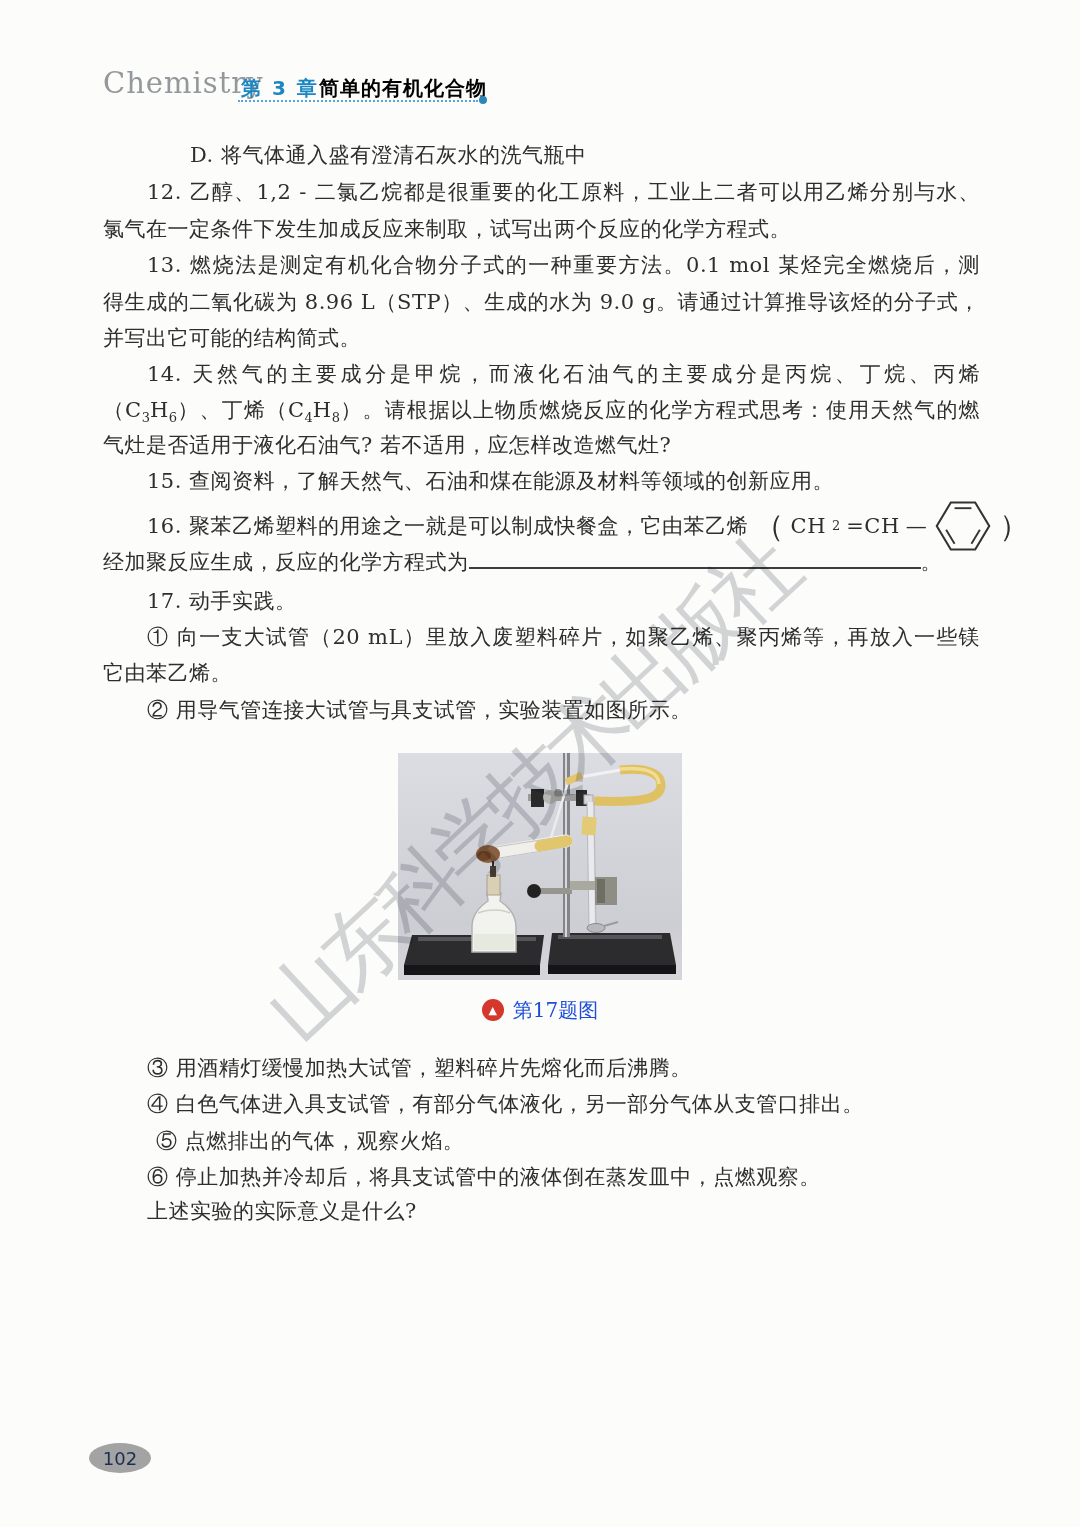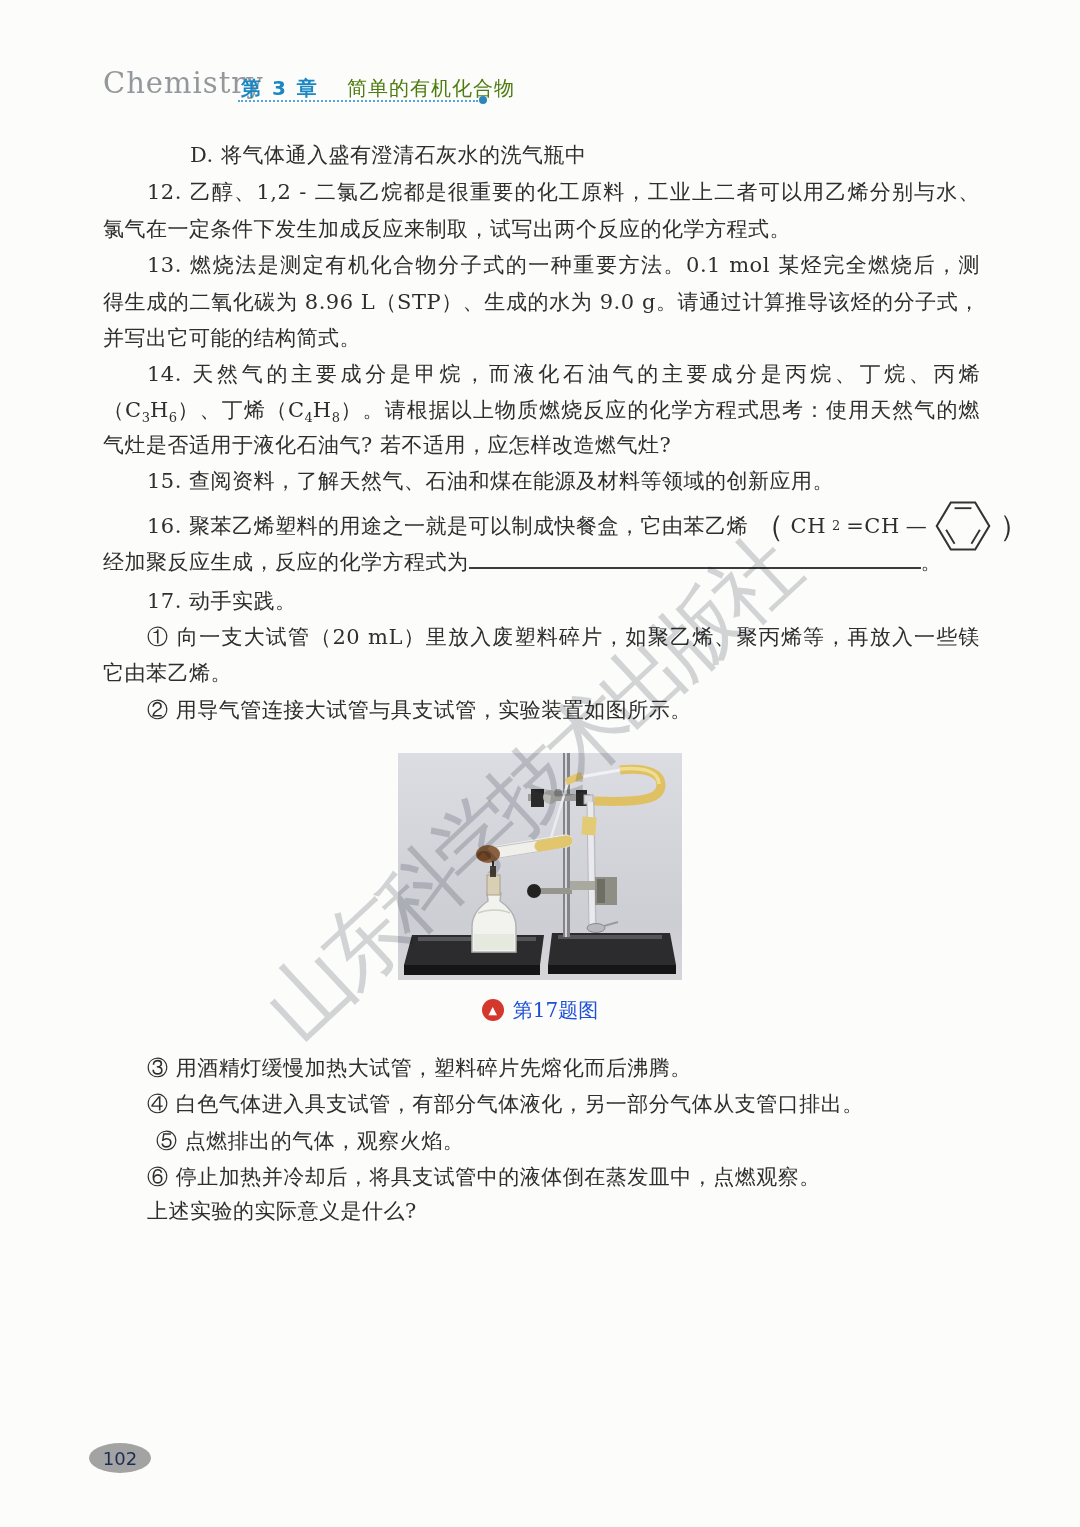--- a/index.html
+++ b/index.html
@@ -19,24 +19,23 @@
     font-size:29px;color:#94989c;letter-spacing:1px;
   }
   .chapter-label{
     position:absolute;left:241px;top:75px;
     font-size:20px;font-weight:bold;color:#1b87c2;
     font-family:"DejaVu Sans","Liberation Sans",sans-serif;
     letter-spacing:2px;
   }
   .chapter-title{
     position:absolute;left:319px;top:75px;
-    font-size:20px;font-weight:normal;color:#4d7c0f;
+    font-size:20px;font-weight:bold;color:#000000;
     font-family:"DejaVu Sans","Liberation Sans",sans-serif;
     letter-spacing:1px;
-    margin-left:28px;
   }
   .header-dotline{
     position:absolute;left:238px;top:100px;width:240px;height:0;
     border-bottom:2px dotted #55a6d6;
   }
   .header-dot{
     position:absolute;left:479px;top:96px;width:8px;height:8px;
     border-radius:50%;background:#2e86b8;
   }
   

